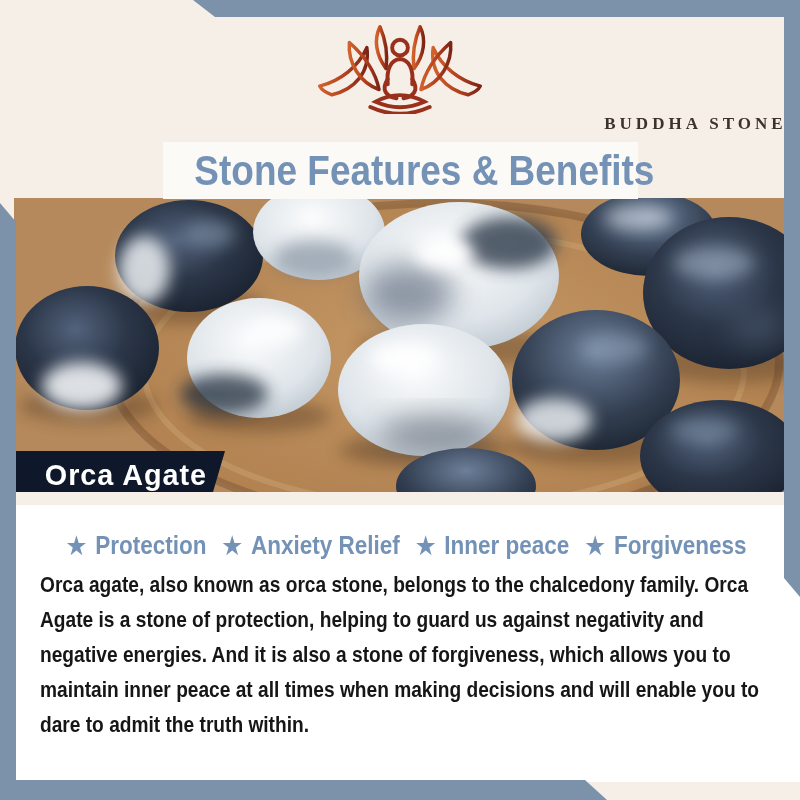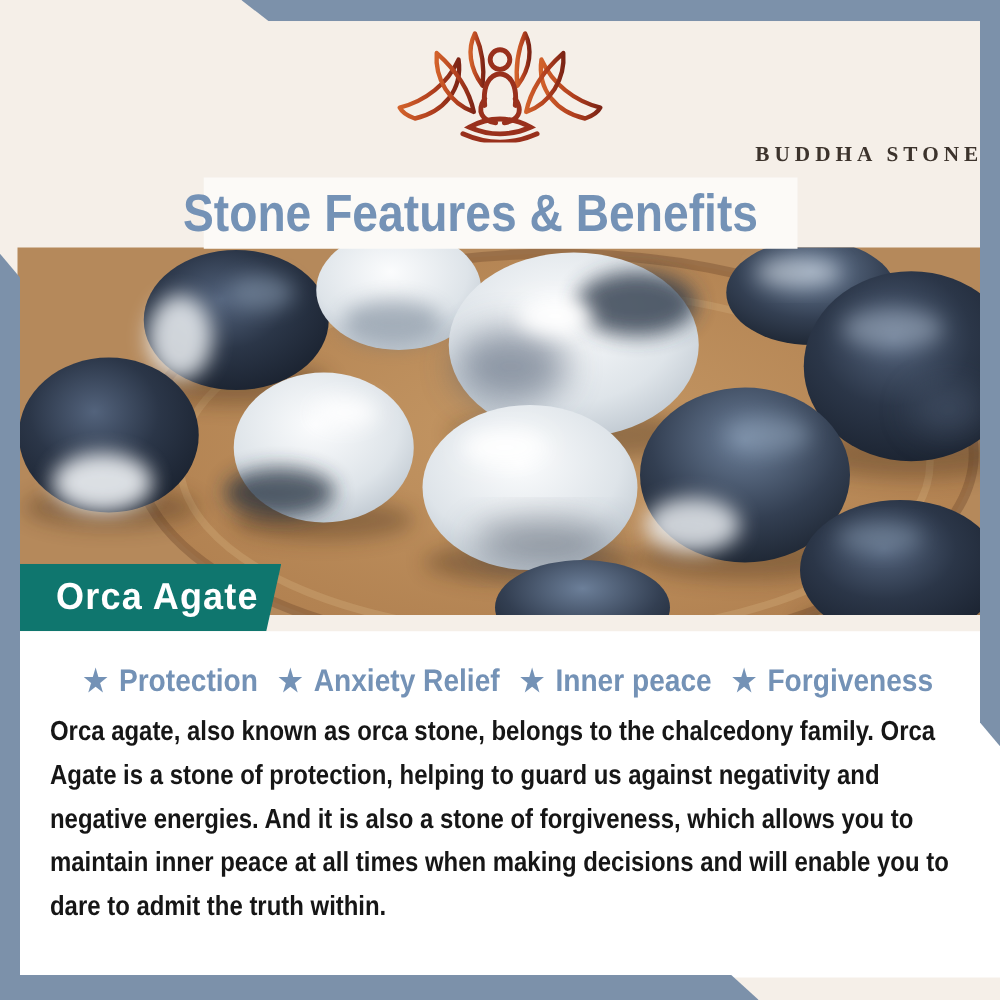--- a/index.html
+++ b/index.html
@@ -11,21 +11,21 @@
   
   .logo-wrap{position:absolute;top:18px;left:0;width:800px;display:flex;justify-content:center;}
   .brand-name{
     position:absolute;top:114px;left:0;width:800px;text-align:right;
     font-family:"Liberation Serif",serif;font-size:17px;font-weight:600;
     letter-spacing:4px;color:#3C332C;
   }
   
   .title-box{
     position:absolute;left:163px;top:142px;width:475px;height:57px;
-    background:#FCFAF7;display:flex;align-items:center;justify-content:flex-end;z-index:2;
+    background:#FCFAF7;display:flex;align-items:center;justify-content:flex-start;z-index:2;
   }
   .title-text{
     font-size:42px;font-weight:bold;color:#7492B6;white-space:nowrap;
     transform:scaleX(0.88);transform-origin:center;letter-spacing:0px;
   }
   
   .photo{
     position:absolute;left:14px;top:198px;width:772px;height:294px;z-index:1;
     background:
       repeating-linear-gradient(94deg, rgba(255,245,225,0.12) 0 2px, rgba(0,0,0,0) 2px 9px, rgba(90,50,20,0.10) 9px 11px, rgba(0,0,0,0) 11px 17px),
@@ -38,22 +38,22 @@
   .bar-top{left:193px;top:0;width:607px;height:17px;
     clip-path:polygon(0 0,100% 0,100% 100%,22px 100%);}
   .bar-right{left:784px;top:0;width:16px;height:597px;
     clip-path:polygon(0 0,100% 0,100% 597px,0 578px);}
   .bar-left{left:0;top:203px;width:16px;height:597px;
     clip-path:polygon(0 0,100% 19px,100% 100%,0 100%);}
   .bar-bottom{left:0;top:780px;width:607px;height:20px;
     clip-path:polygon(0 0,585px 0,100% 100%,0 100%);}
   
   .name-banner{
-    position:absolute;left:16px;top:451px;width:209px;height:54px;z-index:4;
-    background:#0f766e;display:flex;align-items:center;
+    position:absolute;left:16px;top:451px;width:209px;height:41px;z-index:4;
+    background:#0f172a;display:flex;align-items:flex-end;
     clip-path:polygon(0 0,100% 0,197px 100%,0 100%);
   }
   .name-banner span{
     padding-left:30px;color:#FFFFFF;font-size:30px;font-weight:bold;letter-spacing:1px;
     transform:scaleX(0.96);transform-origin:left center;white-space:nowrap;
   }
   
   .content-box{
     position:absolute;left:14px;top:505px;width:786px;height:277px;
     background:#FFFFFF;z-index:2;

